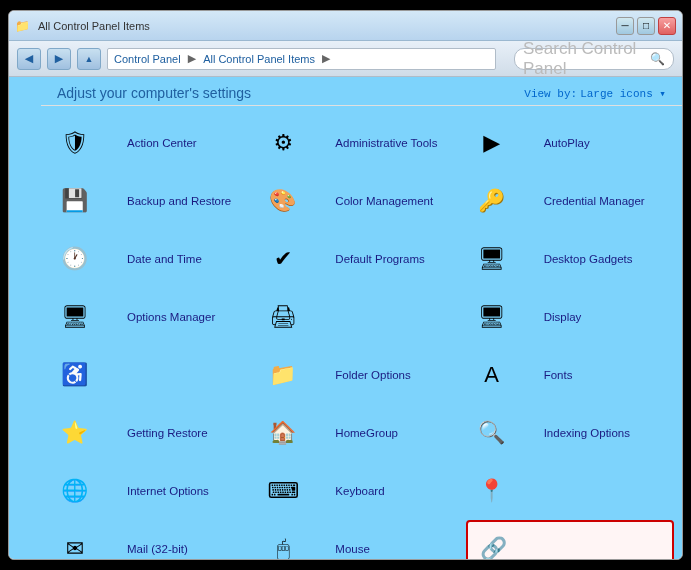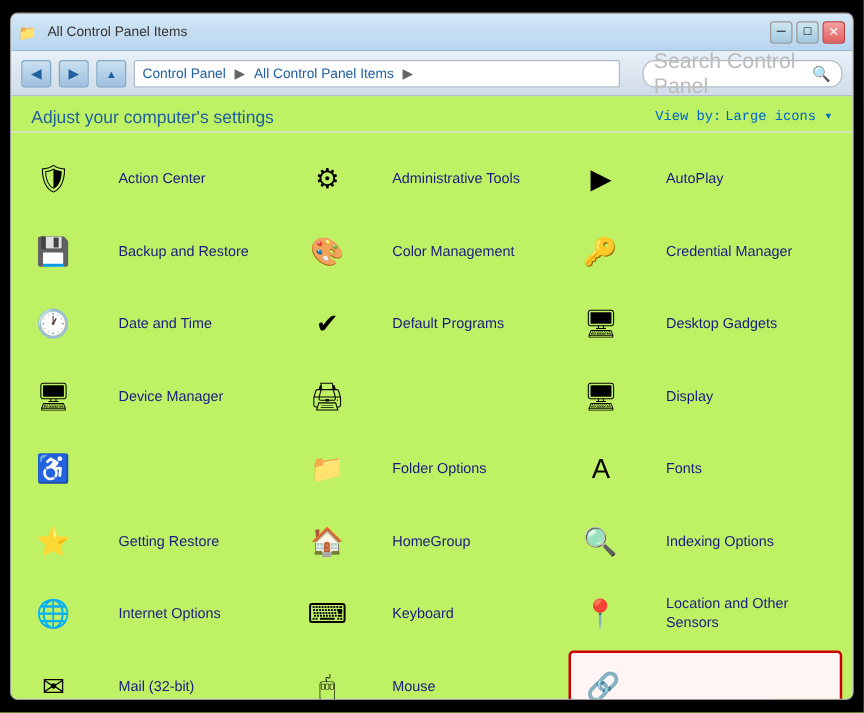--- a/index.html
+++ b/index.html
@@ -88,24 +88,25 @@
       border-radius: 10px;
       padding: 0 8px;
       font-size: 11px;
       color: #999;
       display: flex;
       align-items: center;
       justify-content: space-between;
     }
     .main-content {
       flex: 1;
-      background: #bef264;
+      background: #7dd3fc;
       display: flex;
       flex-direction: column;
       overflow: hidden;
+      padding-left: 32px;
     }
     .content-header {
       padding: 8px 16px 4px 16px;
       display: flex;
       align-items: center;
       justify-content: space-between;
       border-bottom: 1px solid #e0e0e0;
     }
     .content-title {
       font-size: 14px;
@@ -246,21 +247,21 @@
         <div class="control-item">
           <span class="item-icon">✔</span>
           <span class="item-label">Default Programs</span>
         </div>
         <div class="control-item">
           <span class="item-icon">🖥</span>
           <span class="item-label">Desktop Gadgets</span>
         </div>
         <div class="control-item">
           <span class="item-icon">🖥</span>
-          <span class="item-label">Device Manager</span>
+          <span class="item-label">Options Manager</span>
         </div>
         <div class="control-item">
           <span class="item-icon">🖨</span>
         </div>
         <div class="control-item">
           <span class="item-icon">🖥</span>
           <span class="item-label">Display</span>
         </div>
         <div class="control-item">
           <span class="item-icon">♿</span>
@@ -288,21 +289,20 @@
         <div class="control-item">
           <span class="item-icon">🌐</span>
           <span class="item-label">Internet Options</span>
         </div>
         <div class="control-item">
           <span class="item-icon">⌨</span>
           <span class="item-label">Keyboard</span>
         </div>
         <div class="control-item">
           <span class="item-icon">📍</span>
-          <span class="item-label">Location and Other Sensors</span>
         </div>
         <div class="control-item">
           <span class="item-icon">✉</span>
           <span class="item-label">Mail (32-bit)</span>
         </div>
         <div class="control-item">
           <span class="item-icon">🖱</span>
           <span class="item-label">Mouse</span>
         </div>
         <div class="control-item highlighted">

